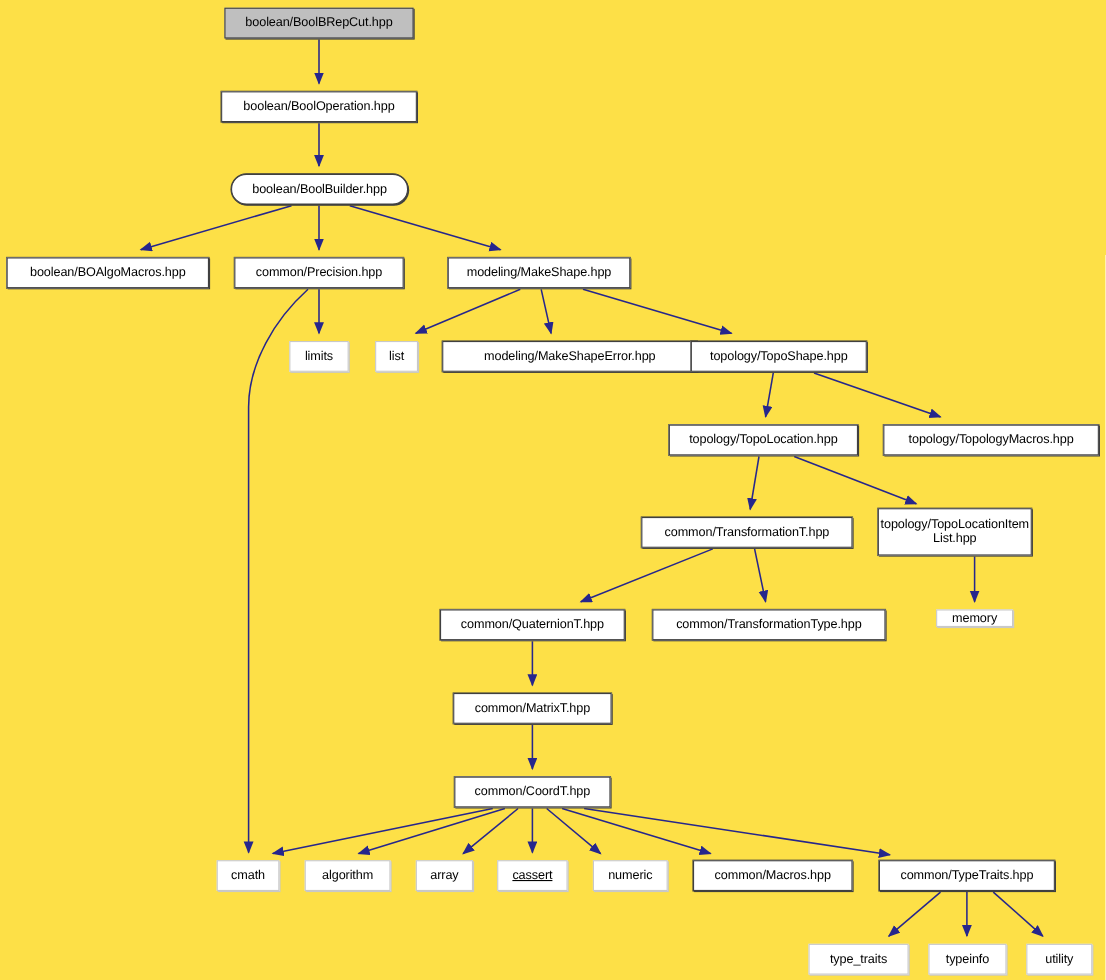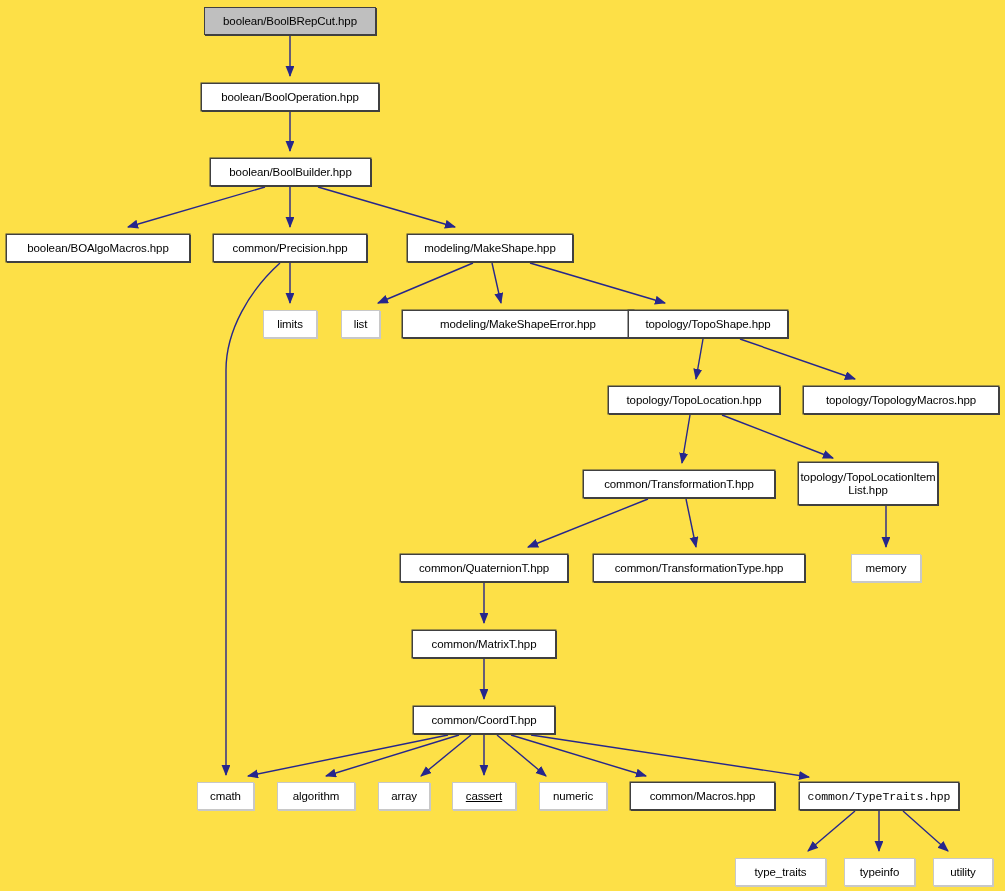--- a/index.html
+++ b/index.html
@@ -96,42 +96,42 @@
         <path d="M511,735 L646,776" fill="none" stroke="#26268c" stroke-width="1.4" marker-end="url(#arrow)"></path>
         <path d="M531,735 L809,777" fill="none" stroke="#26268c" stroke-width="1.4" marker-end="url(#arrow)"></path>
         <path d="M855,811 L808,851" fill="none" stroke="#26268c" stroke-width="1.4" marker-end="url(#arrow)"></path>
         <path d="M879,811 L879,851" fill="none" stroke="#26268c" stroke-width="1.4" marker-end="url(#arrow)"></path>
         <path d="M903,811 L948,851" fill="none" stroke="#26268c" stroke-width="1.4" marker-end="url(#arrow)"></path>
       </g>
   </svg>
   <div id="nodes-layer">
       <div class="node kind-current" style="left: 204px; top: 7px; width: 172px; height: 28px;"><span class="node-label">boolean/BoolBRepCut.hpp</span></div>
       <div class="node kind-project" style="left: 201px; top: 83px; width: 178px; height: 28px;"><span class="node-label">boolean/BoolOperation.hpp</span></div>
-      <div class="node kind-project" style="left: 210px; top: 158px; width: 161px; height: 28px;"><span class="node-label">boolean/BoolBuilder.hpp</span></div>
+      <div class="node kind-project" style="left: 210px; top: 158px; width: 161px; height: 28px; border-radius: 14px;"><span class="node-label">boolean/BoolBuilder.hpp</span></div>
       <div class="node kind-project" style="left: 6px; top: 234px; width: 184px; height: 28px;"><span class="node-label">boolean/BOAlgoMacros.hpp</span></div>
       <div class="node kind-project" style="left: 213px; top: 234px; width: 154px; height: 28px;"><span class="node-label">common/Precision.hpp</span></div>
       <div class="node kind-project" style="left: 407px; top: 234px; width: 166px; height: 28px;"><span class="node-label">modeling/MakeShape.hpp</span></div>
       <div class="node kind-system" style="left: 263px; top: 310px; width: 54px; height: 28px;"><span class="node-label">limits</span></div>
       <div class="node kind-system" style="left: 341px; top: 310px; width: 39px; height: 28px;"><span class="node-label">list</span></div>
       <div class="node kind-project" style="left: 402px; top: 310px; width: 232px; height: 28px;"><span class="node-label">modeling/MakeShapeError.hpp</span></div>
       <div class="node kind-project" style="left: 628px; top: 310px; width: 160px; height: 28px;"><span class="node-label">topology/TopoShape.hpp</span></div>
       <div class="node kind-project" style="left: 608px; top: 386px; width: 172px; height: 28px; text-align: center;"><span class="node-label">topology/TopoLocation.hpp</span></div>
       <div class="node kind-project" style="left: 803px; top: 386px; width: 196px; height: 28px;"><span class="node-label">topology/TopologyMacros.hpp</span></div>
       <div class="node kind-project" style="left: 583px; top: 470px; width: 192px; height: 28px;"><span class="node-label">common/TransformationT.hpp</span></div>
       <div class="node kind-project" style="left: 798px; top: 462px; width: 140px; height: 43px;"><span class="node-label">topology/TopoLocationItem
 List.hpp</span></div>
       <div class="node kind-project" style="left: 400px; top: 554px; width: 168px; height: 28px;"><span class="node-label">common/QuaternionT.hpp</span></div>
       <div class="node kind-project" style="left: 593px; top: 554px; width: 212px; height: 28px;"><span class="node-label">common/TransformationType.hpp</span></div>
-      <div class="node kind-system" style="left: 851px; top: 554px; width: 70px; height: 28px;"><span class="node-label">memory</span></div>
+      <div class="node kind-system" style="left: 851px; top: 554px; width: 70px; height: 16px;"><span class="node-label">memory</span></div>
       <div class="node kind-project" style="left: 412px; top: 630px; width: 144px; height: 28px;"><span class="node-label">common/MatrixT.hpp</span></div>
       <div class="node kind-project" style="left: 413px; top: 706px; width: 142px; height: 28px;"><span class="node-label">common/CoordT.hpp</span></div>
       <div class="node kind-system" style="left: 197px; top: 782px; width: 57px; height: 28px;"><span class="node-label">cmath</span></div>
       <div class="node kind-system" style="left: 277px; top: 782px; width: 78px; height: 28px;"><span class="node-label">algorithm</span></div>
       <div class="node kind-system" style="left: 378px; top: 782px; width: 52px; height: 28px;"><span class="node-label">array</span></div>
       <div class="node kind-system" style="left: 452px; top: 782px; width: 64px; height: 28px; text-decoration: underline;"><span class="node-label">cassert</span></div>
       <div class="node kind-system" style="left: 539px; top: 782px; width: 68px; height: 28px;"><span class="node-label">numeric</span></div>
       <div class="node kind-project" style="left: 630px; top: 782px; width: 145px; height: 28px;"><span class="node-label">common/Macros.hpp</span></div>
-      <div class="node kind-project" style="left: 799px; top: 782px; width: 160px; height: 28px; font-family: Liberation Mono, monospace;"><span class="node-label">common/TypeTraits.hpp</span></div>
+      <div class="node kind-project" style="left: 799px; top: 782px; width: 160px; height: 28px;"><span class="node-label">common/TypeTraits.hpp</span></div>
       <div class="node kind-system" style="left: 735px; top: 858px; width: 91px; height: 28px;"><span class="node-label">type_traits</span></div>
       <div class="node kind-system" style="left: 844px; top: 858px; width: 71px; height: 28px;"><span class="node-label">typeinfo</span></div>
       <div class="node kind-system" style="left: 933px; top: 858px; width: 60px; height: 28px;"><span class="node-label">utility</span></div>
     </div>
 </div>
 
 </body></html>

